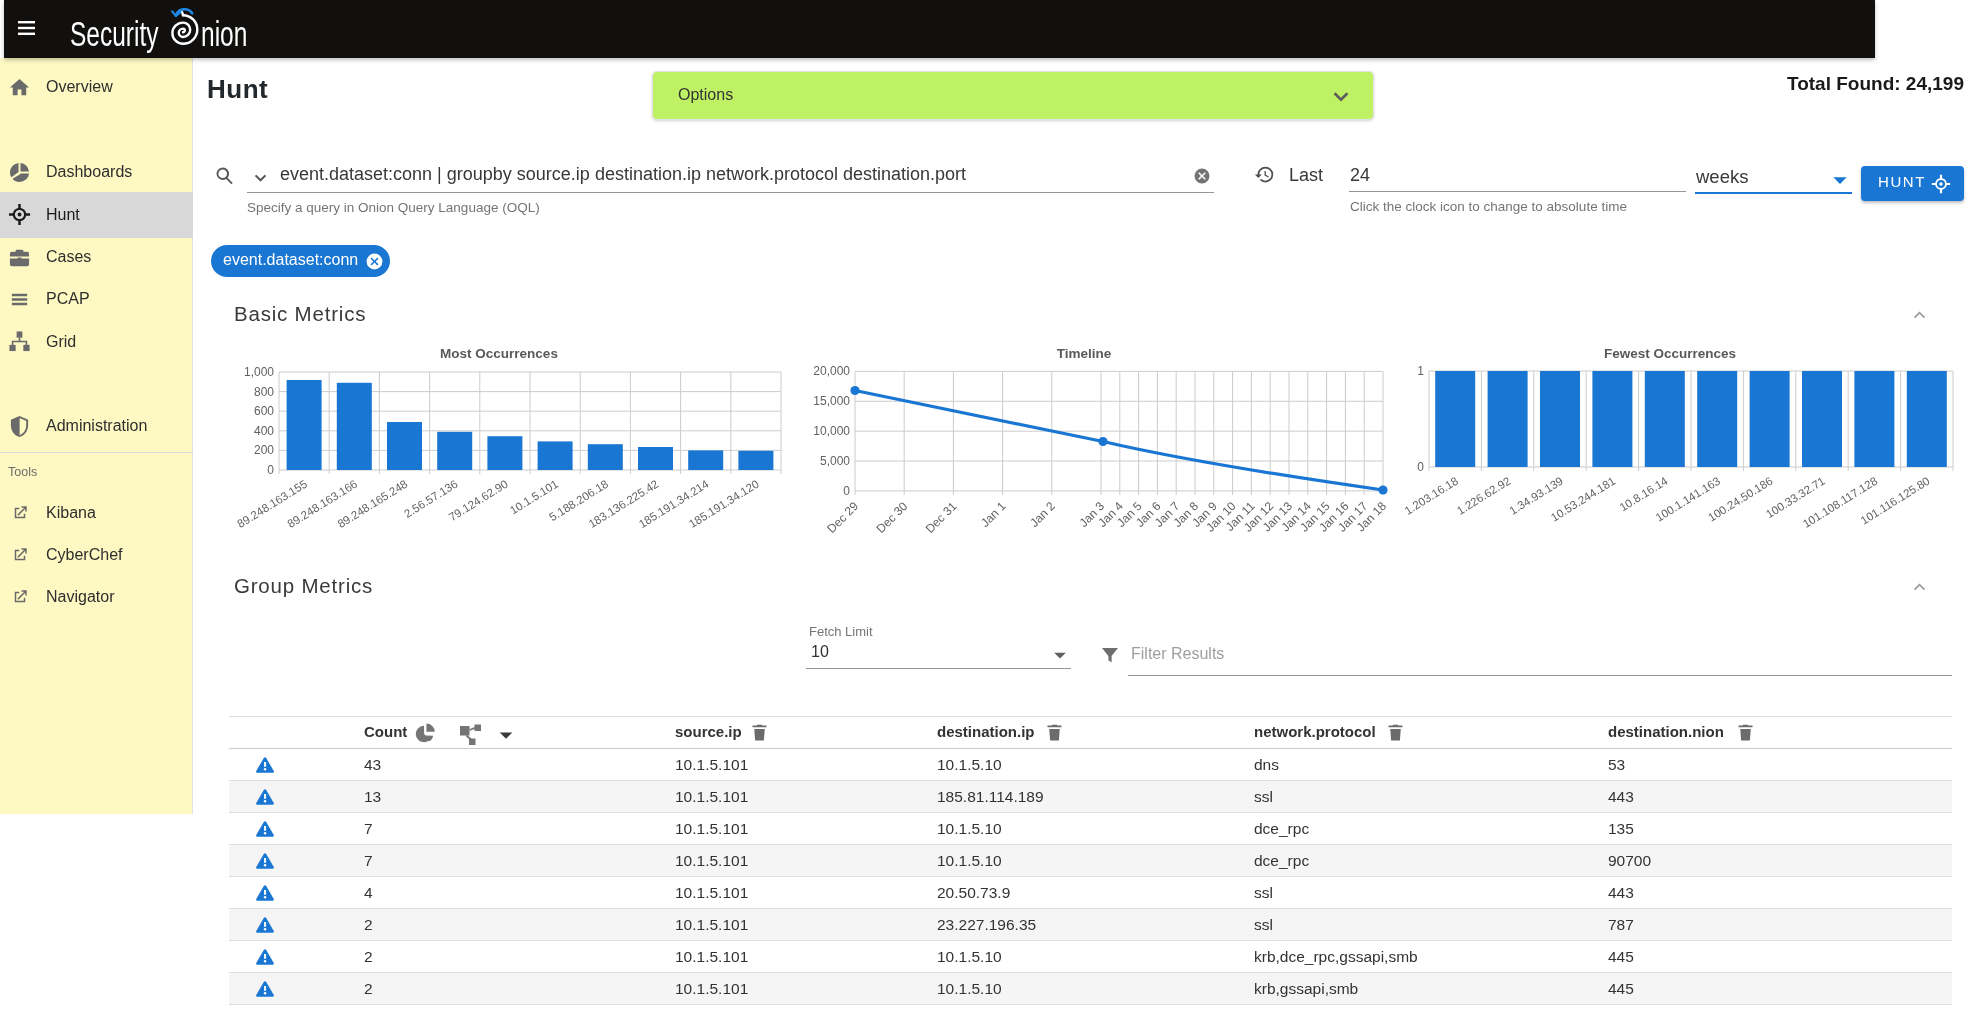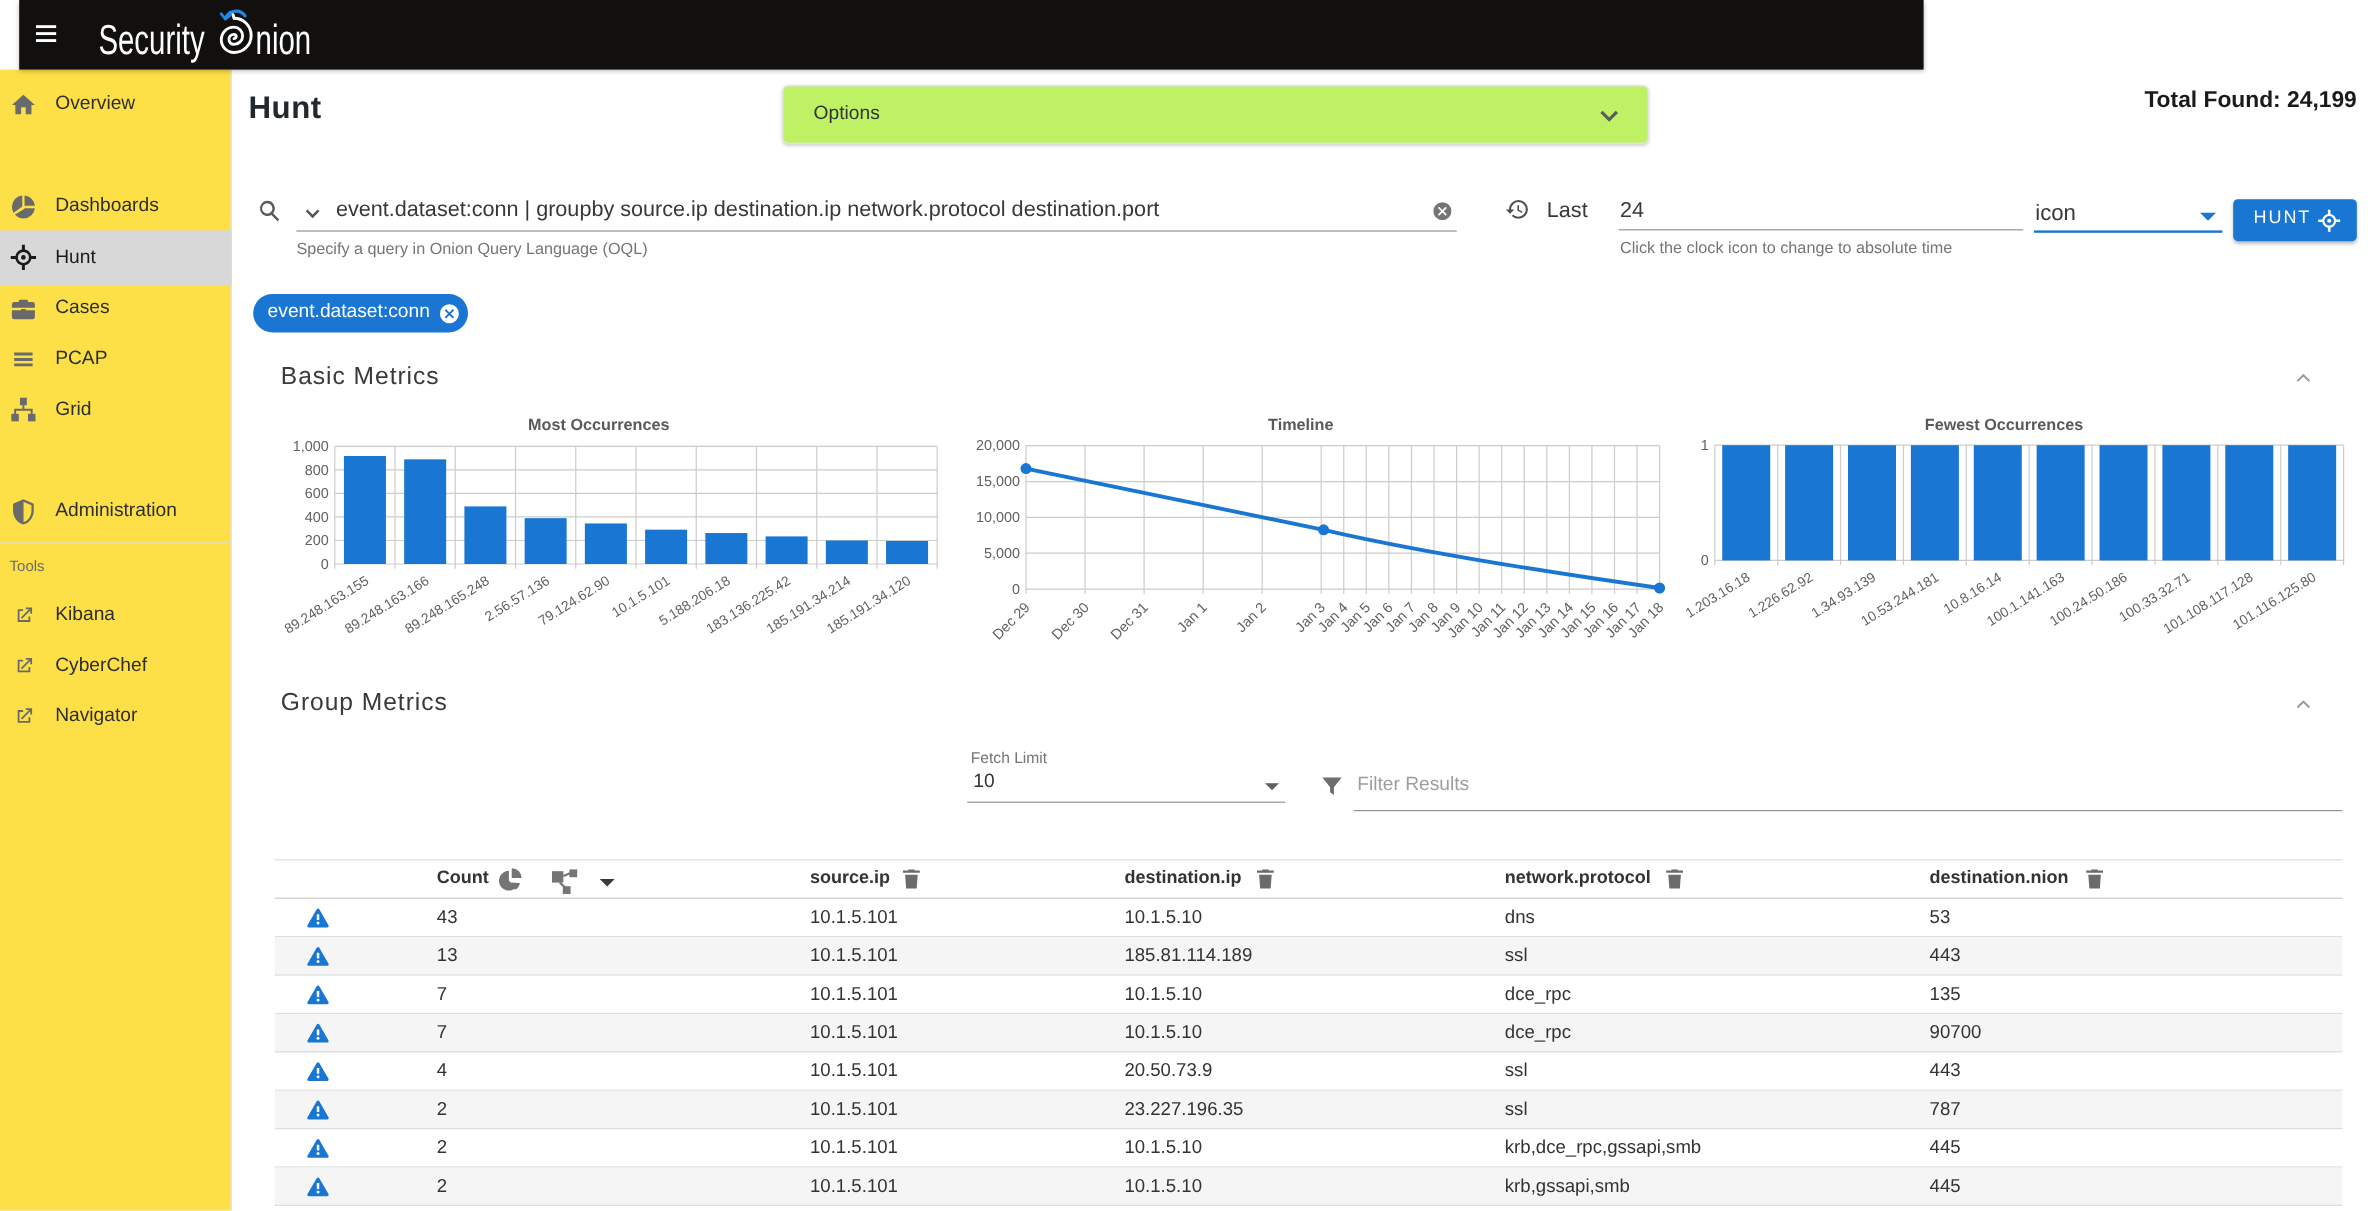--- a/index.html
+++ b/index.html
@@ -1,19 +1,19 @@
 <!DOCTYPE html>
 <html><head><meta charset="utf-8"><style>
 *{margin:0;padding:0;box-sizing:border-box}
 html,body{width:1973px;height:1009px;font-family:"Liberation Sans",sans-serif;background:#fff;overflow:hidden}
 body{position:relative}
 .a{position:absolute}
 svg{display:block}
-.hdr{left:16px;top:0;width:1587px;height:58px;background:#11100e;box-shadow:0 2px 4px rgba(0,0,0,.25);z-index:5}
-.side{left:0;top:58px;width:193px;height:951px;background:#fde047;border-right:1px solid #e2e2e2}
+.hdr{left:4px;top:0;width:1871px;height:58px;background:#11100e;box-shadow:0 2px 4px rgba(0,0,0,.25);z-index:5}
+.side{left:0;top:58px;width:193px;height:756px;background:#fef9c3;border-right:1px solid #e2e2e2}
 .nav{position:absolute;left:0;width:193px;height:42px;display:flex;align-items:center;color:#2e2e2e;font-size:16px}
 .nav svg{position:absolute;left:8px;width:23px;height:23px}
 .nav span{position:absolute;left:46px}
 .sel{background:#d8d8d8;height:46px}
 .lbl{color:#757575}
 .u{background:#949494;height:1px}
 .th{font-weight:bold;font-size:15px;color:#333}
 .td{font-size:15.5px;color:#333}
 .helper{font-size:13.5px;color:#757575}
 </style></head><body>
@@ -208,21 +208,21 @@
     <use href="#cclose"></use>
   </svg>
 <div class="a helper" style="left:247px;top:200px">Specify a query in Onion Query Language (OQL)</div>
 <svg class="a" style="left:1254px;top:164px;color:#4f4f4f" width="21" height="21">
     <use href="#hist"></use>
   </svg>
 <div class="a" style="left:1289px;top:165px;font-size:18px;color:#383838">Last</div>
 <div class="a" style="left:1350px;top:165px;font-size:18px;color:#383838">24</div>
 <div class="a u" style="left:1349px;top:191px;width:337px"></div>
 <div class="a helper" style="left:1350px;top:199px">Click the clock icon to change to absolute time</div>
-<div class="a" style="left:1696px;top:166px;font-size:18.5px;color:#383838">icon</div>
+<div class="a" style="left:1696px;top:166px;font-size:18.5px;color:#383838">weeks</div>
 <div class="a" style="left:1695px;top:192px;width:157px;height:2px;background:#1976d2"></div>
 <svg class="a" style="left:1824px;top:164px;color:#1976d2" width="32" height="32">
     <use href="#tri"></use>
   </svg>
 <div class="a" style="left:1861px;top:166px;width:103px;height:35px;background:#1976d2;border-radius:4px;box-shadow:0 2px 3px rgba(0,0,0,.25)">
 <span class="a" style="left:17px;top:6.5px;color:#fff;font-size:15px;letter-spacing:1.6px">HUNT</span>
 <svg class="a" style="left:70px;top:7.5px;color:#fff" width="20" height="20">
       <use href="#cross"></use>
     </svg>
 </div>

